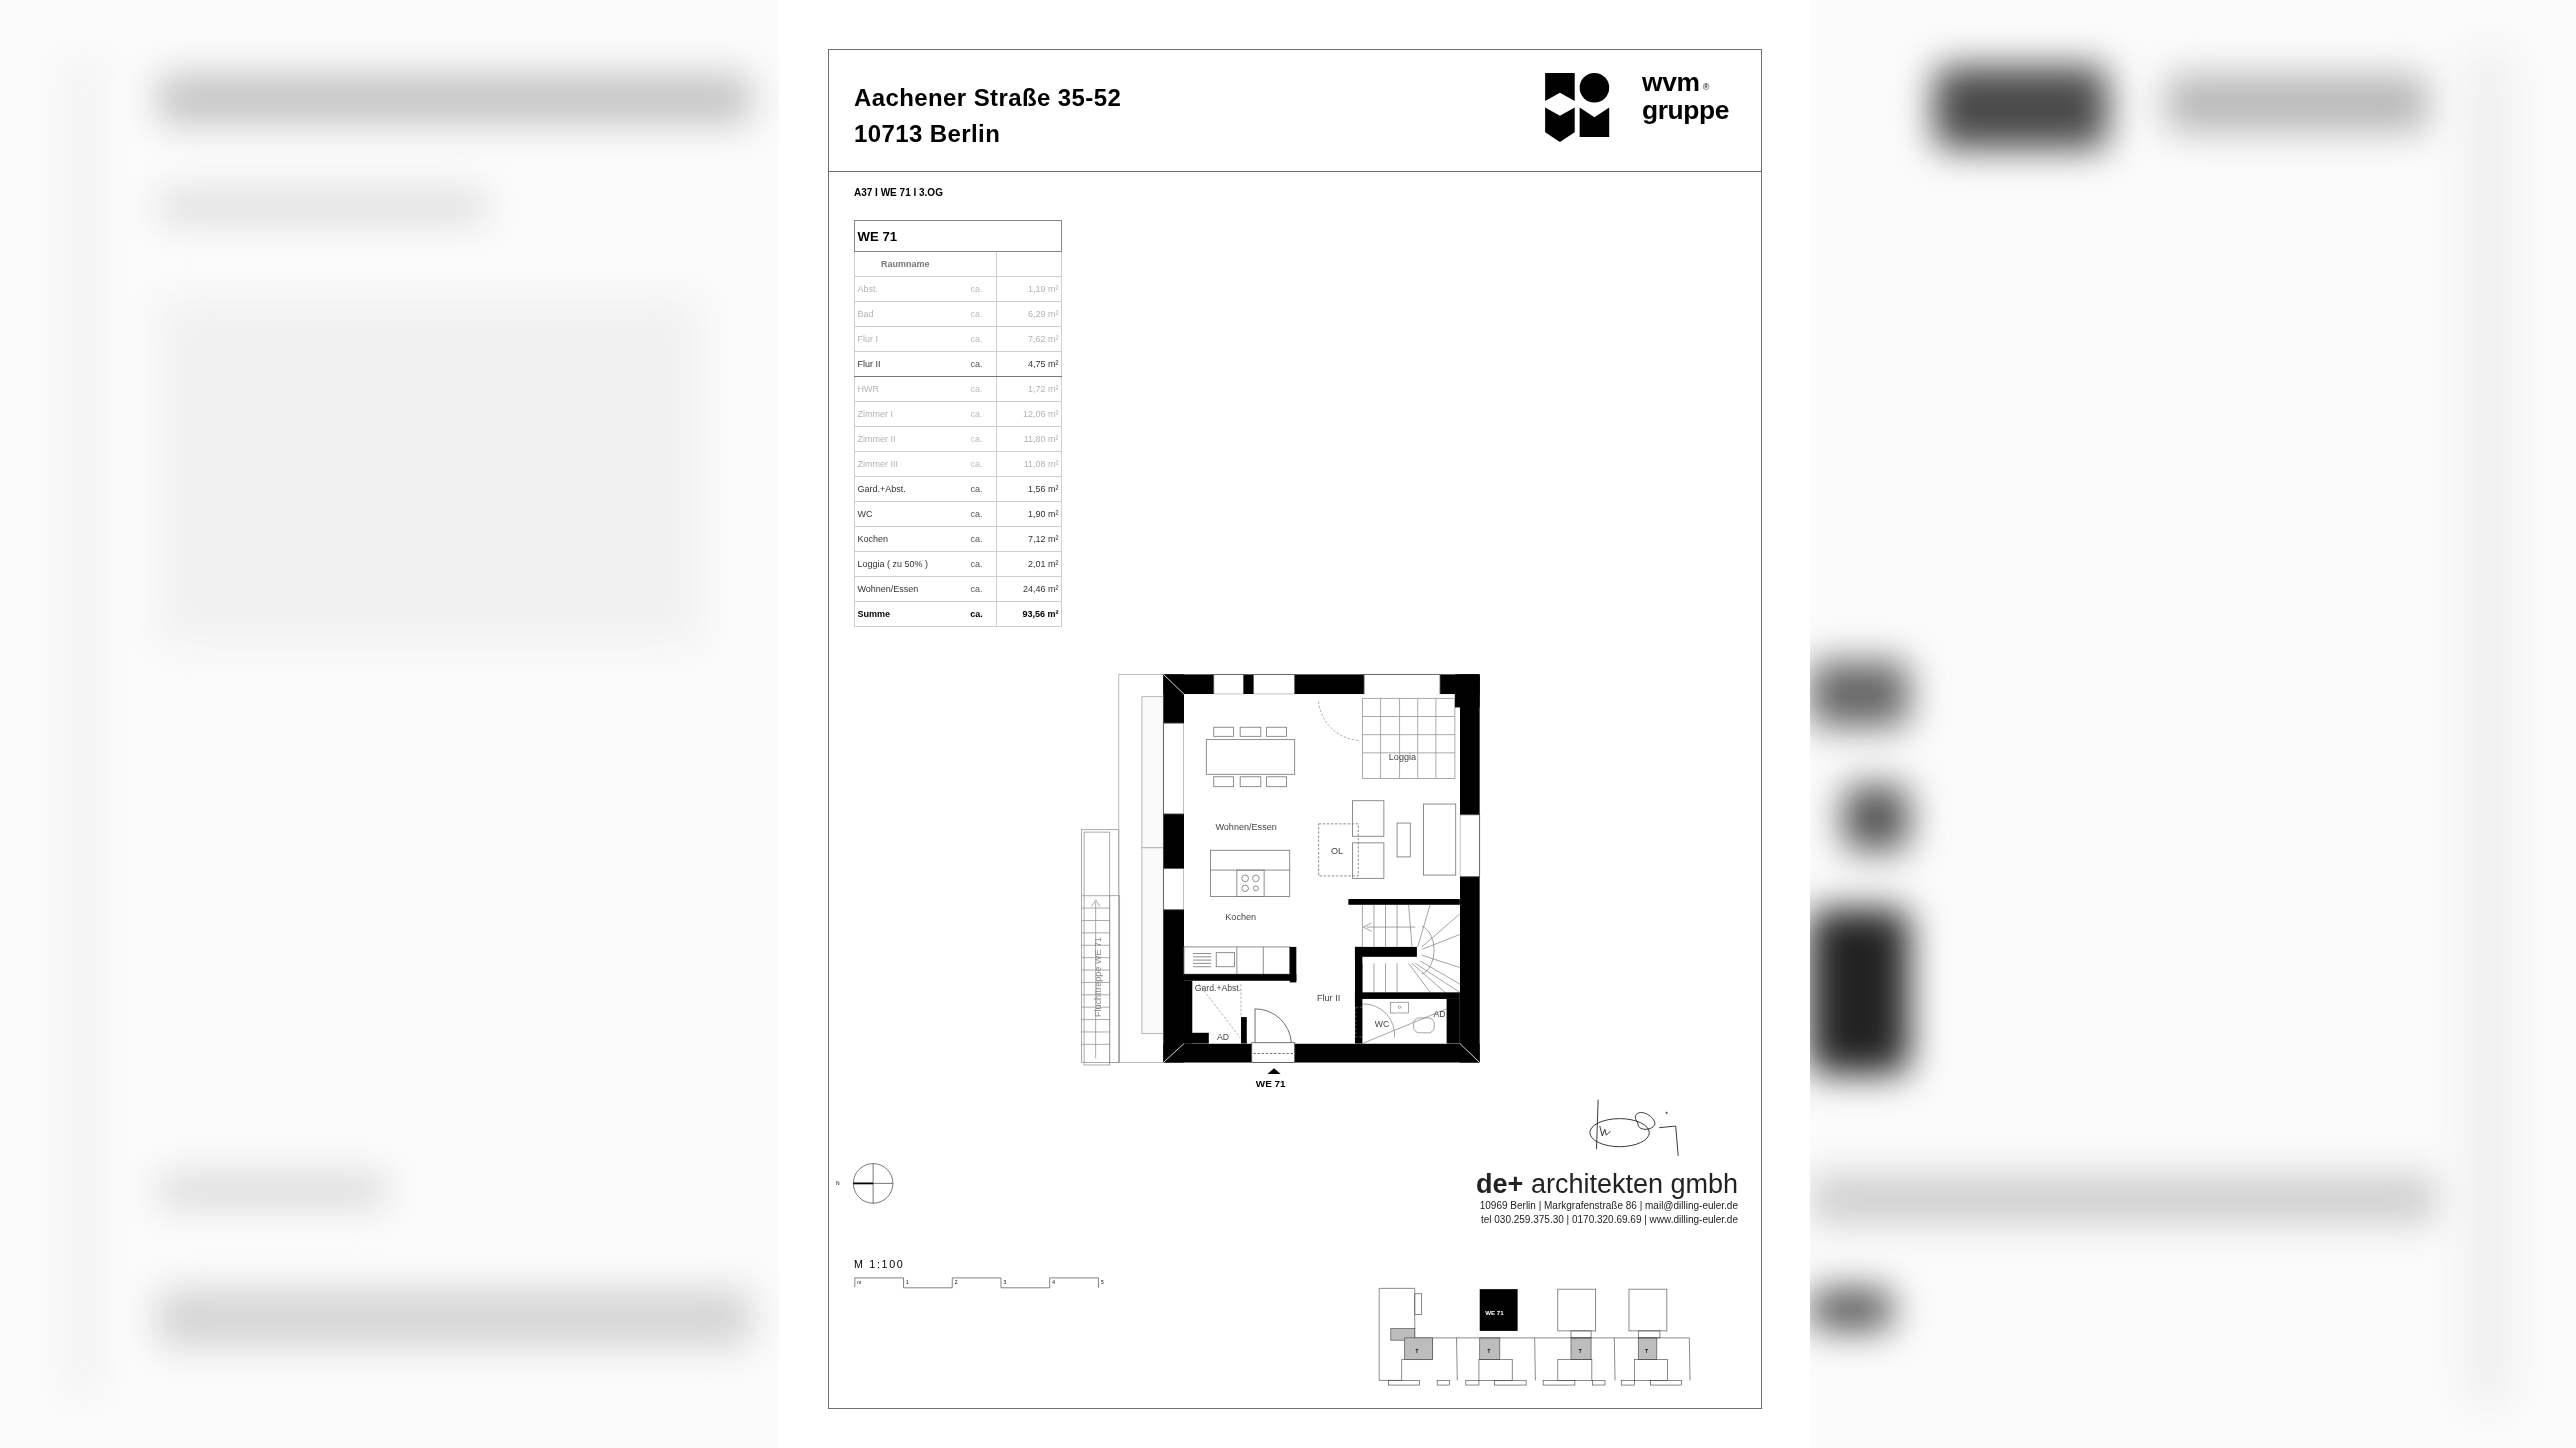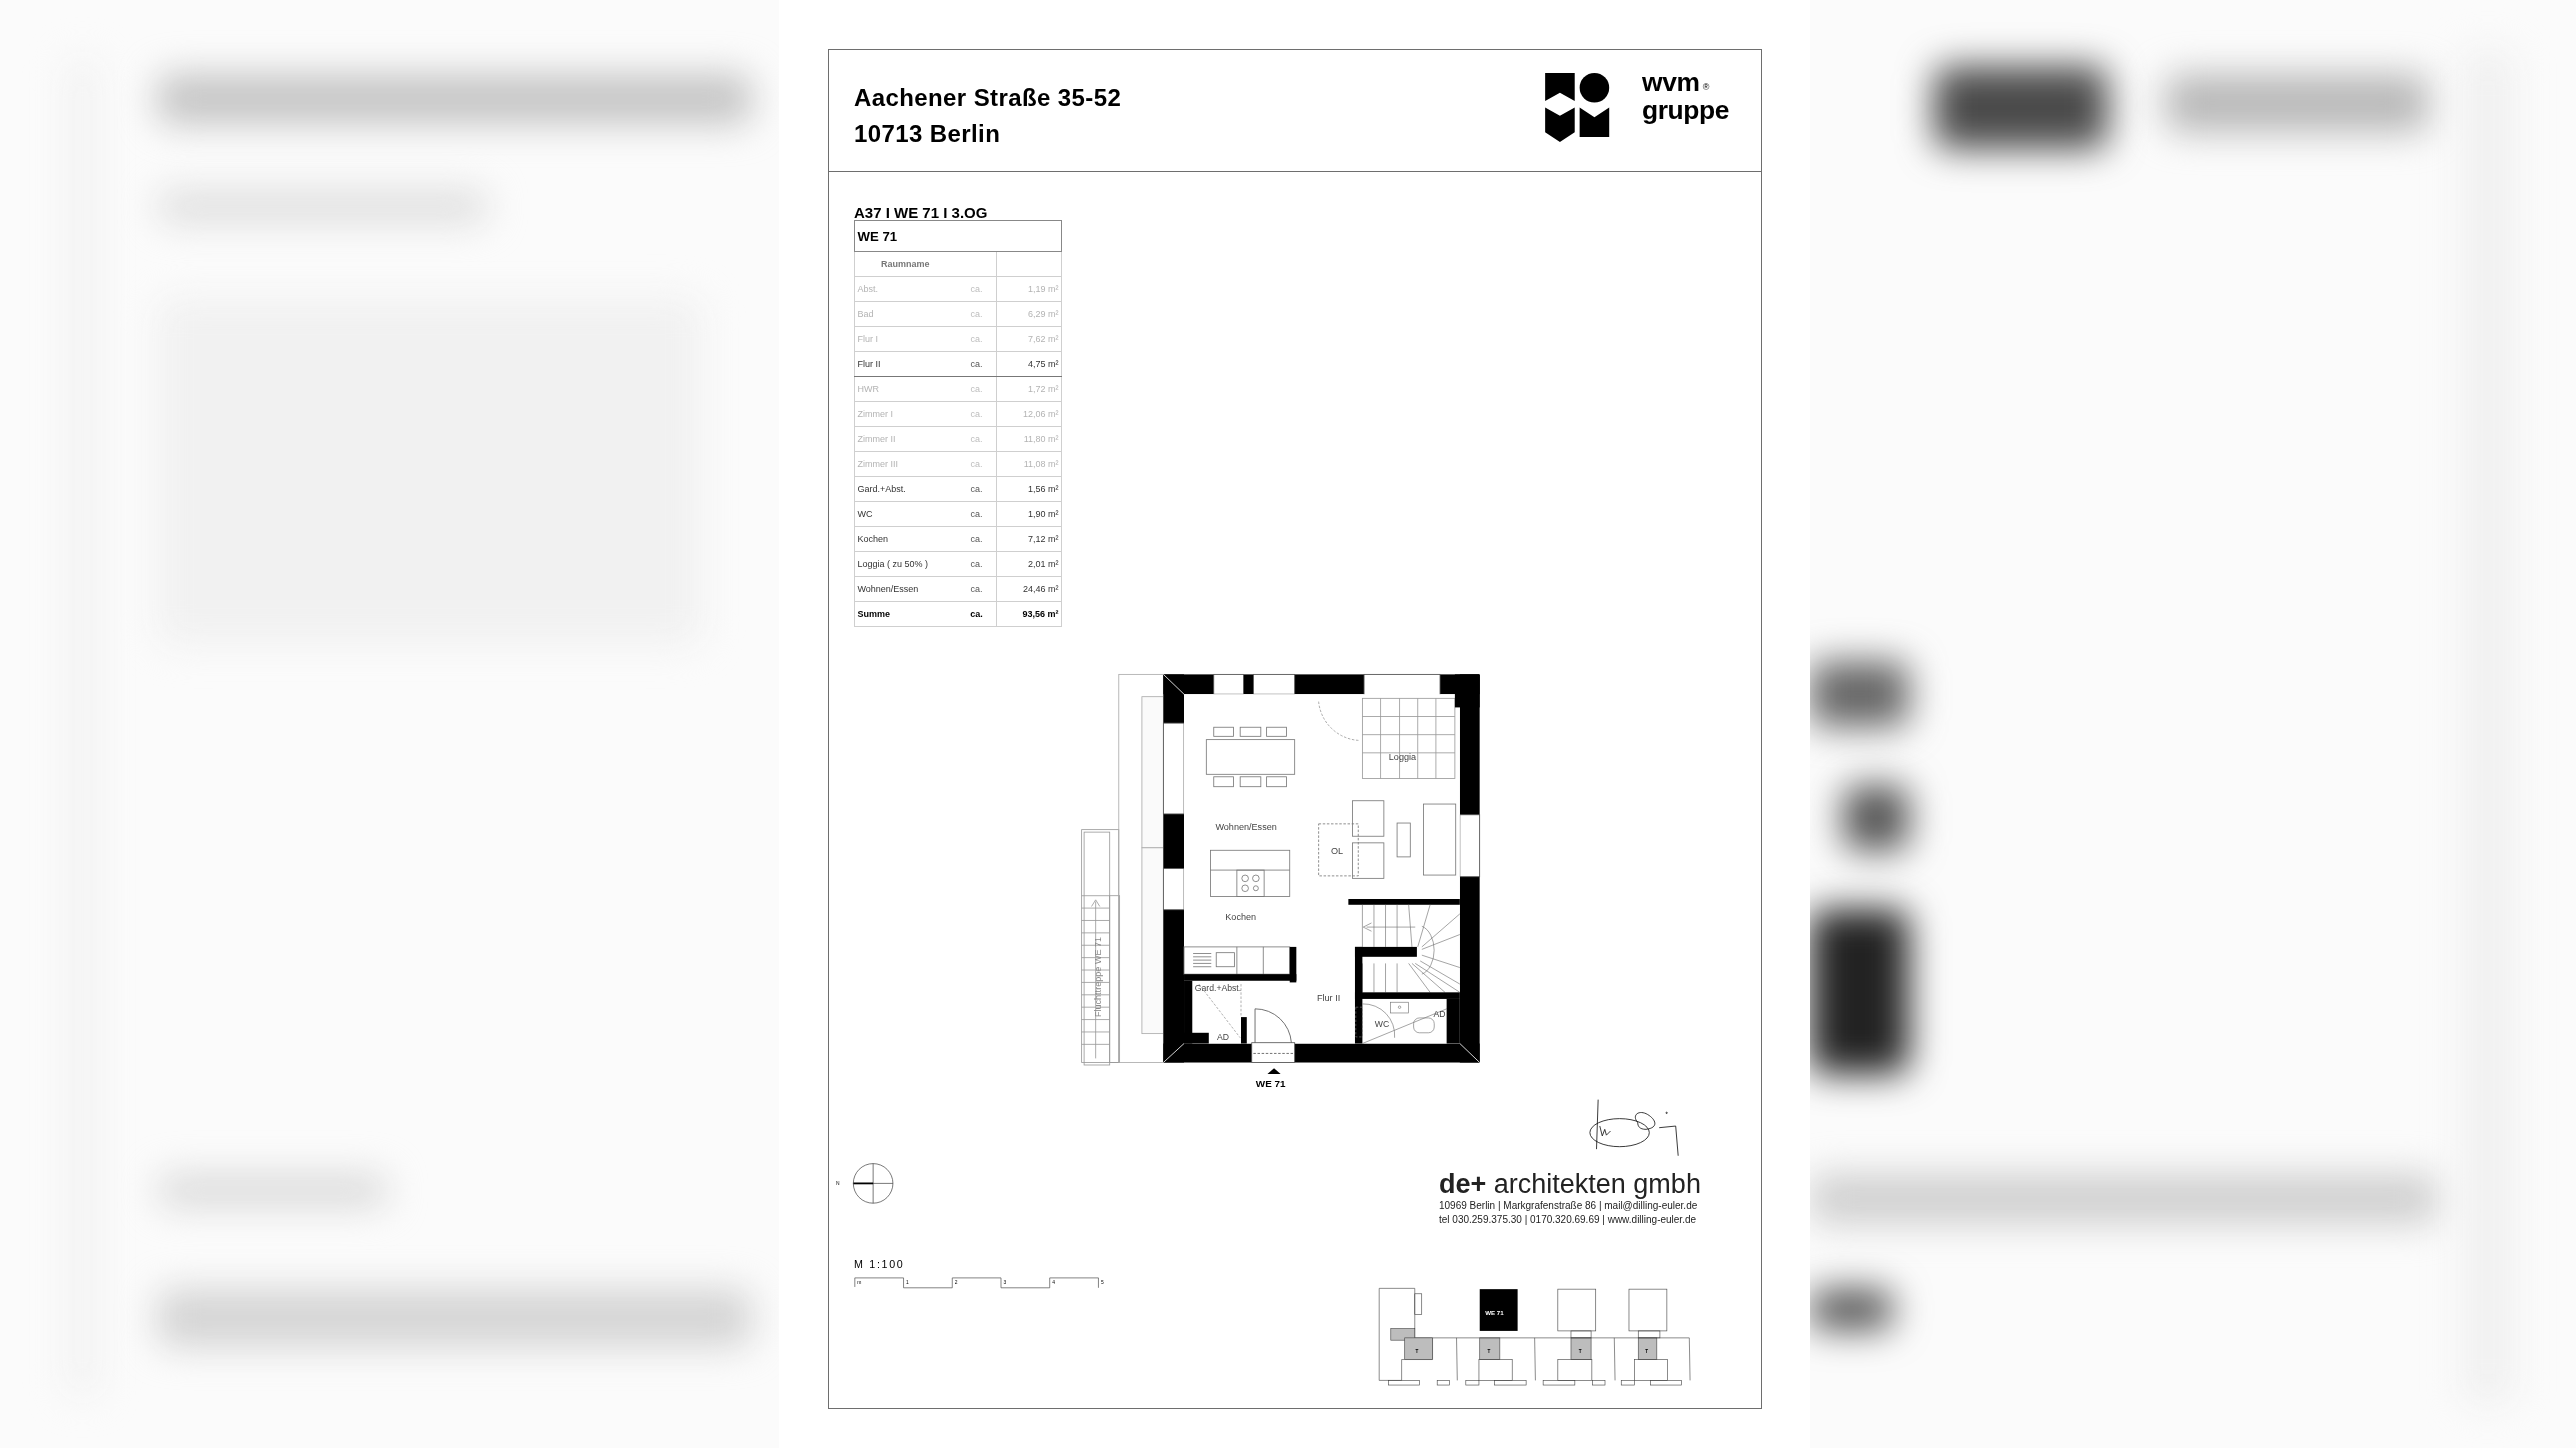--- a/index.html
+++ b/index.html
@@ -5,21 +5,21 @@
   html,body{margin:0;padding:0;}
   body{width:2576px;height:1449px;position:relative;overflow:hidden;background:#fbfbfb;font-family:"Liberation Sans",sans-serif;color:#000;}
   .bgblur{position:absolute;filter:blur(18px);background:#bdbdbd;border-radius:15px;}
   .page-band{position:absolute;left:779px;top:0;width:1031px;height:1449px;background:#fff;}
   .doc{position:absolute;left:828px;top:49px;width:934px;height:1360px;border:1.7px solid #6e6e6e;box-sizing:border-box;background:#fff;}
   .hdr-div{position:absolute;left:0;top:121px;width:100%;height:0;border-top:1.7px solid #6e6e6e;}
   .addr{position:absolute;left:25px;top:30px;font-weight:bold;font-size:24px;line-height:36px;letter-spacing:0.4px;}
   .logo{position:absolute;left:716px;top:23px;}
   .logo-text{position:absolute;left:813px;top:18px;font-size:26.4px;line-height:28px;font-weight:bold;letter-spacing:-0.4px;}
   .logo-text sup{font-size:9px;font-weight:normal;vertical-align:top;position:relative;top:5px;left:3.3px;}
-  .unit-code{position:absolute;left:25px;top:154px;font-size:15px;font-weight:bold;}
+  .unit-code{position:absolute;left:25px;top:137px;font-size:10px;font-weight:bold;}
   table.rooms{position:absolute;left:25px;top:170px;border-collapse:collapse;width:208px;font-size:9px;}
   table.rooms td{height:24px;border:0.8px solid #cfcfcf;padding:0 2.5px;white-space:nowrap;}
   table.rooms td.name{border-right:none;width:107px;}
   table.rooms td.ca{border-left:none;width:25px;text-align:center;color:#9c9c9c;}
   table.rooms td.val{text-align:right;width:66px;}
   table.rooms tr.faint td{color:#b3b3b3;}
   table.rooms tr.faint td.ca{color:#bdbdbd;}
   table.rooms tr.dark td{color:#333;}
   table.rooms tr.dark td.ca{color:#555;}
   table.rooms tr.title td{height:30px;font-weight:bold;font-size:13.2px;border:0.8px solid #888;}
@@ -28,21 +28,21 @@
   table.rooms tr.sum td{font-weight:bold;color:#000;border-top:1.7px solid #777;}
   table.rooms tr.sum td.ca{color:#000;}
   .plan{position:absolute;left:246px;top:612px;}
   .compass{position:absolute;left:6.6px;top:1107px;}
   .scale-label{position:absolute;left:25px;top:1208px;font-size:10.7px;letter-spacing:1.7px;}
   .scalebar{position:absolute;left:25px;top:1227px;}
   .notes{position:absolute;left:25px;top:1255px;font-size:10.3px;line-height:10.4px;letter-spacing:0.3px;}
   .notes .first{margin-bottom:1.7px;}
   .notes .stand{margin-top:1.7px;}
   .sig{position:absolute;left:759px;top:1048px;}
-  .arch{position:absolute;left:610px;top:1119px;width:299px;}
+  .arch{position:absolute;left:610px;top:1119px;width:299px;text-align:right;}
   .arch-name{font-size:27px;line-height:30px;color:#222;white-space:nowrap;}
   .arch-name b{font-weight:bold;}
   .arch-line{font-size:10px;line-height:14px;color:#222;white-space:nowrap;}
   .siteplan{position:absolute;left:536px;top:1226px;}
 </style>
 </head>
 <body>
 
 <div>
   <div class="bgblur" style="left:157px;top:74px;width:595px;height:50px;background:#c4c4c4;"></div>

